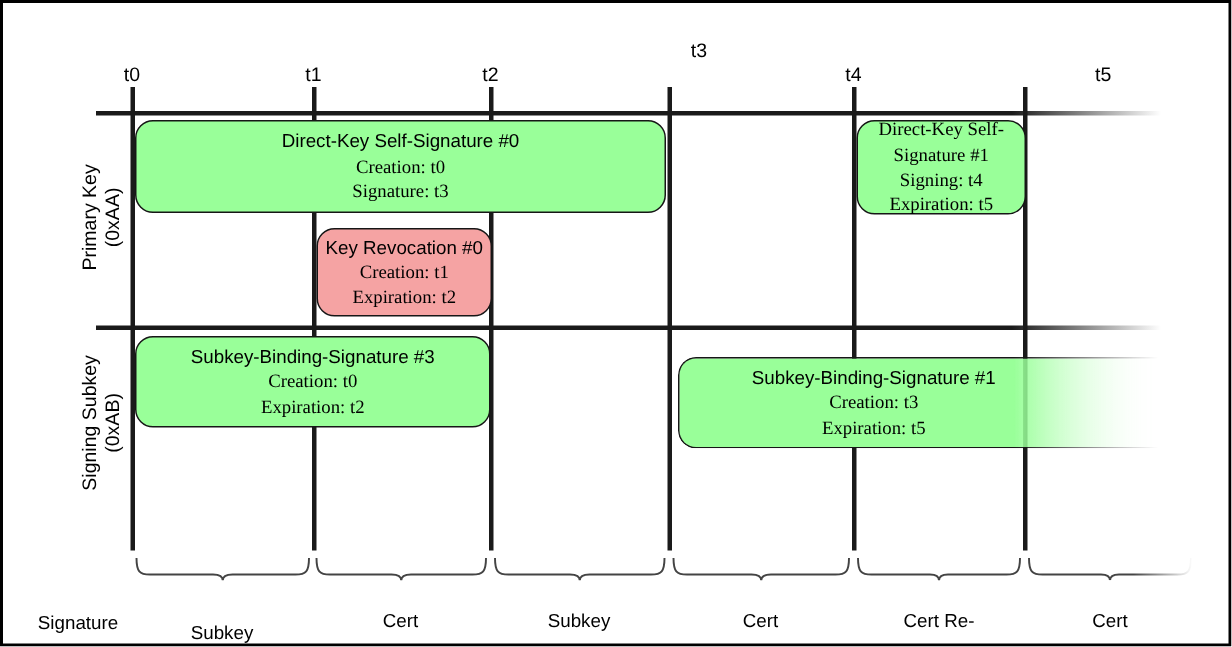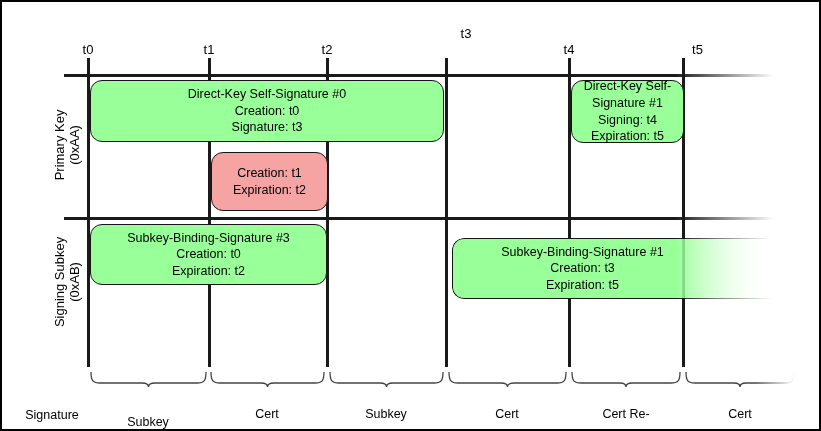--- a/index.html
+++ b/index.html
@@ -69,21 +69,21 @@
   }
   .sigbox.green{background:#99ff99;}
   .sigbox.red{background:#f5a3a3;}
   .sigbox.fade-right{
     border-right:none;
     border-radius:12px 0 0 12px;
     background:linear-gradient(to right,#99ff99 0%,#99ff99 70%,rgba(153,255,153,0) 100%);
     -webkit-mask-image:linear-gradient(to right,#000 0%,#000 70%,rgba(0,0,0,0) 100%);
             mask-image:linear-gradient(to right,#000 0%,#000 70%,rgba(0,0,0,0) 100%);
   }
-  .sigbox .ln{display:block;}
+  .sigbox .ln{display:block;font-family:Liberation Serif, serif;}
   .sigbox .title{display:block;}
 
   
   .bracket{
     position:absolute;
     height:16px;
   }
   .bracket svg{display:block;width:100%;height:100%;}
   .bracket.fade{
     -webkit-mask-image:linear-gradient(to right,#000 0%,#000 64%,rgba(0,0,0,0) 100%);
@@ -120,38 +120,39 @@
   <div class="vline" style="left:324px;top:56px;height:309px;"></div>
   <div class="vline" style="left:443px;top:56px;height:309px;"></div>
   <div class="vline" style="left:566px;top:56px;height:309px;"></div>
   <div class="vline" style="left:680px;top:56px;height:309px;"></div>
 
   <div class="tick-label" style="left:86px;top:40px;text-align:center;">t0</div>
   <div class="tick-label" style="left:207px;top:40px;">t1</div>
   <div class="tick-label" style="left:325px;top:40px;">t2</div>
   <div class="tick-label" style="left:444px;top:24px;margin-left:20px;">t3</div>
   <div class="tick-label" style="left:567px;top:40px;">t4</div>
-  <div class="tick-label" style="left:681px;top:40px;padding-left:29px;">t5</div>
+  <div class="tick-label" style="left:719px;top:40px;padding-left:29px;">t5</div>
 
   <div class="row-label" style="left:-4px;top:128px;width:140px;">
     <span class="ln">Primary Key</span><br>
     <span class="ln">(0xAA)</span>
   </div>
   <div class="row-label" style="left:-12px;top:265px;width:156px;">
     <span class="ln">Signing Subkey</span><br>
     <span class="ln">(0xAB)</span>
   </div>
 
   <div class="sigbox green" style="left:88px;top:78px;width:354px;height:62px;">
     <span class="title">Direct-Key Self-Signature #0</span>
     <span class="ln">Creation: t0</span>
     <span class="ln">Signature: t3</span>
   </div>
 
   <div class="sigbox red" style="left:209px;top:150px;width:117px;height:59px;">
+    <span class="title">Key Revocation #0</span>
     <span class="ln">Creation: t1</span>
     <span class="ln">Expiration: t2</span>
   </div>
 
   <div class="sigbox green" style="left:569px;top:78px;width:113px;height:63px;">
     <span class="ln">Direct-Key Self-</span>
     <span class="ln">Signature #1</span>
     <span class="ln">Signing: t4</span>
     <span class="ln">Expiration: t5</span>
   </div>

